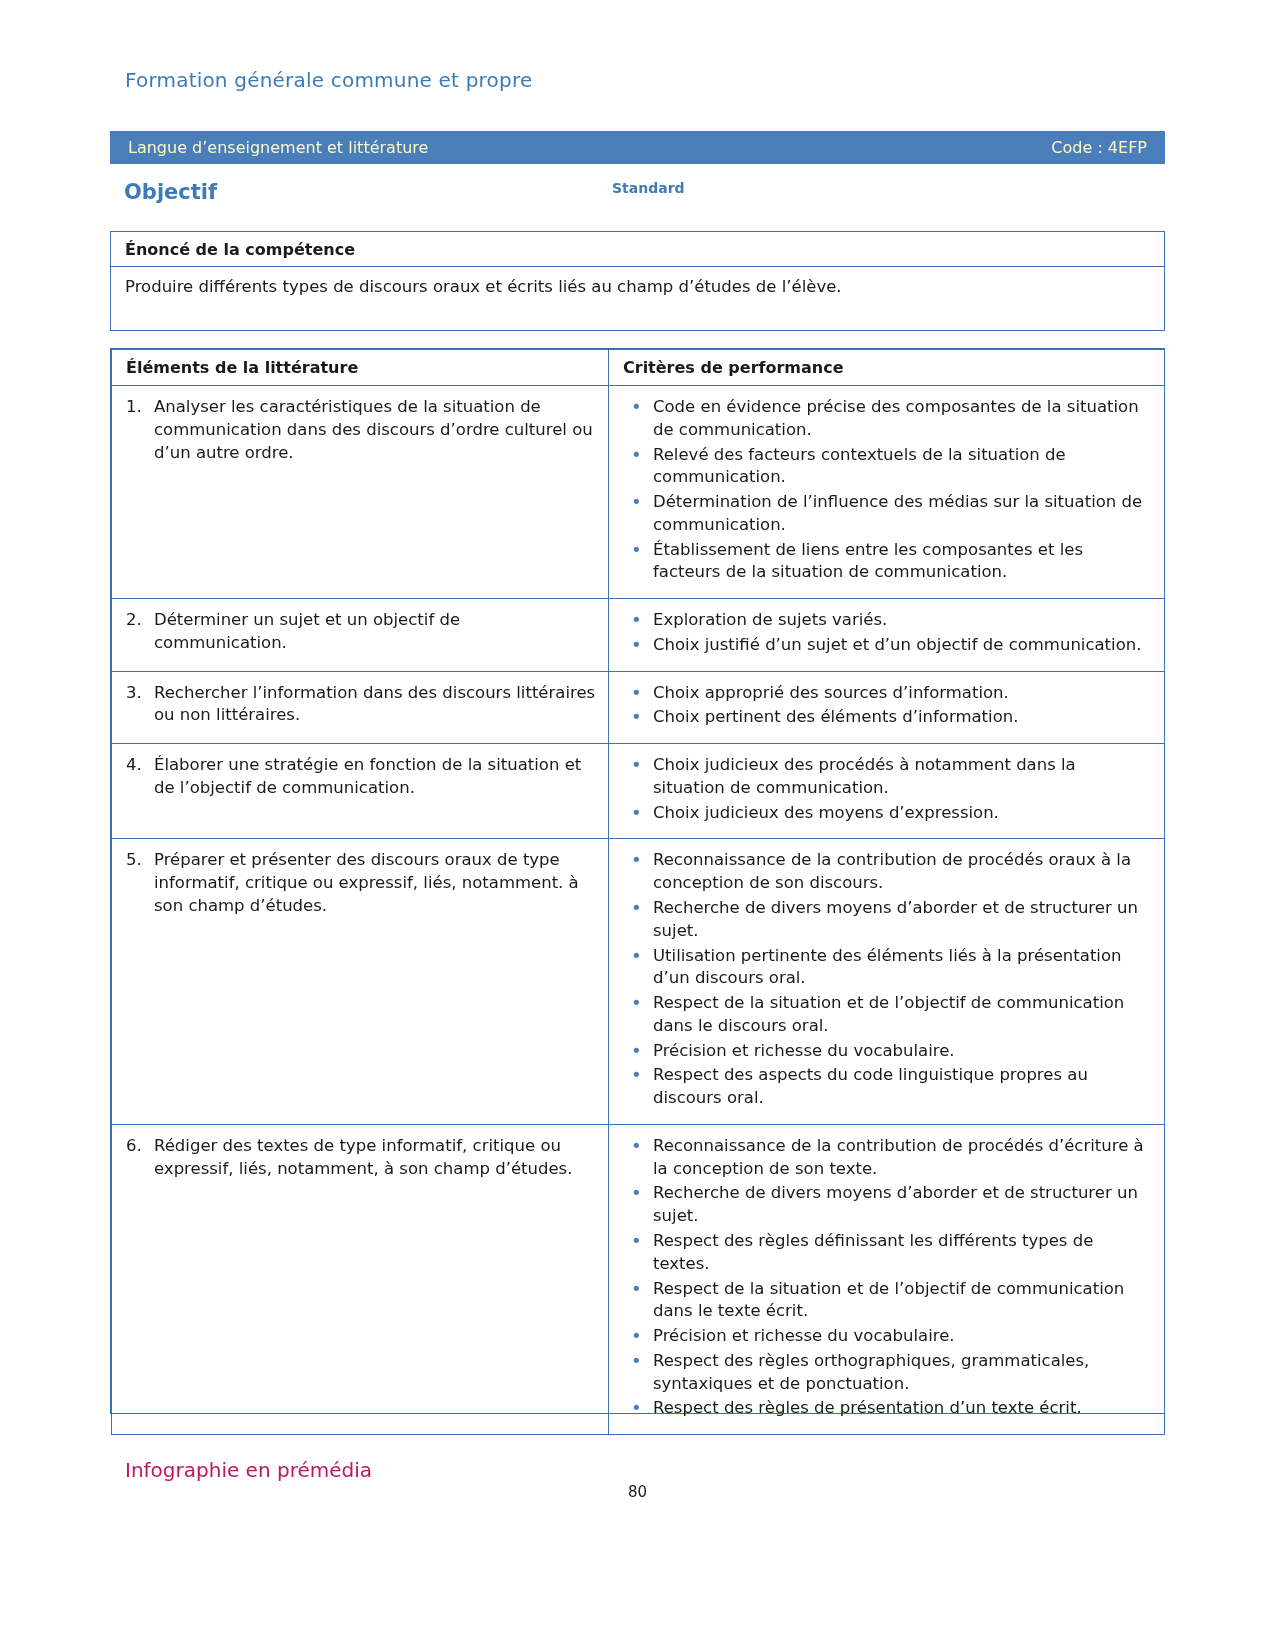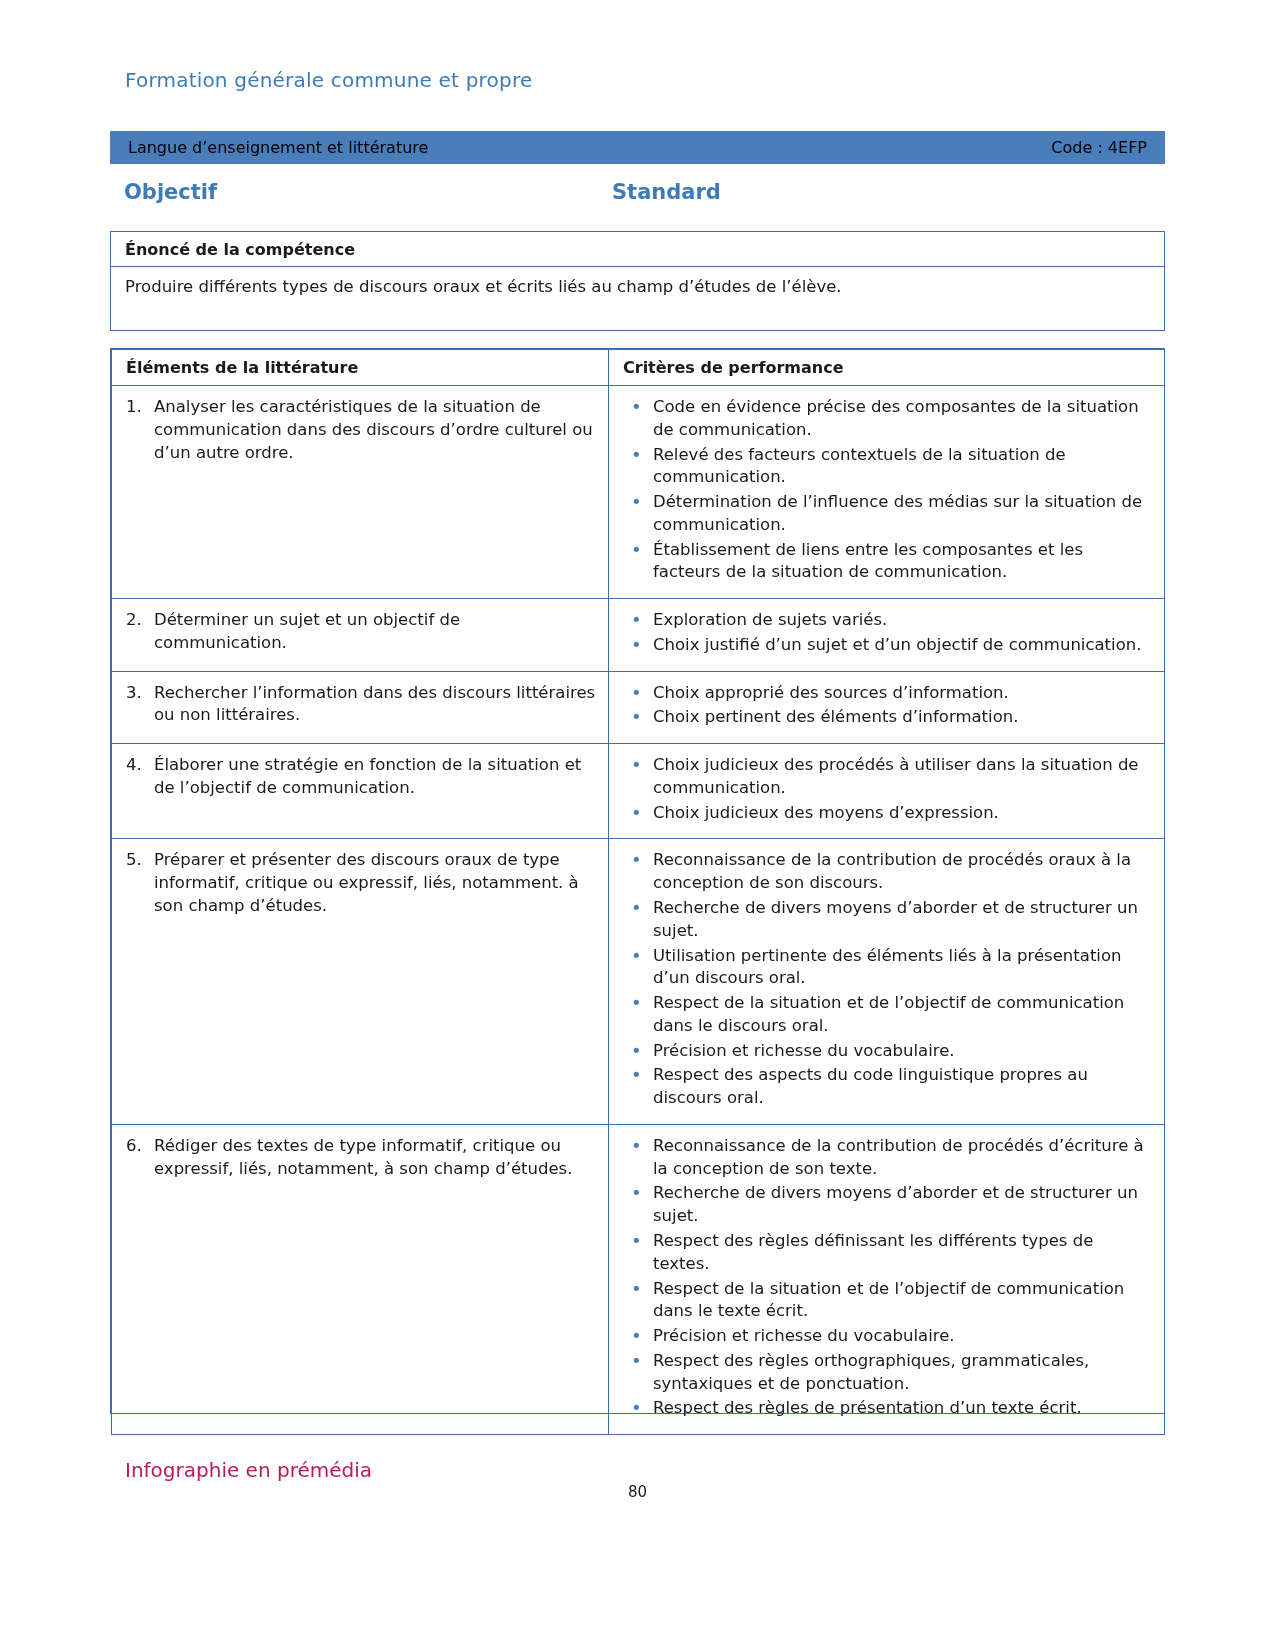--- a/index.html
+++ b/index.html
@@ -31,21 +31,21 @@
     color: #3e7bb6;
     letter-spacing: 0.2px;
   }
   .code-bar {
     position: absolute;
     left: 110px;
     top: 131px;
     width: 1055px;
     height: 33px;
     background: #4a7ebb;
-    color: #000000;
+    color: #fef9c3;
     font-size: 16px;
     box-sizing: border-box;
   }
   .code-bar .left {
     position: absolute;
     left: 18px;
     top: 7px;
   }
   .code-bar .right {
     position: absolute;
@@ -64,21 +64,21 @@
     left: 14px;
     top: 0;
     font-size: 21px;
     font-weight: bold;
     color: #3e7bb6;
   }
   .col-headers .standard {
     position: absolute;
     left: 502px;
     top: 0;
-    font-size: 21px;
+    font-size: 14px;
     font-weight: bold;
     color: #3e7bb6;
   }
 
   .box {
     position: absolute;
     border: 1px solid #3b6fb0;
     box-sizing: border-box;
     background: #ffffff;
   }
@@ -285,21 +285,21 @@
 
         <tr>
           <td class="left-cell">
             <div class="num-item">
               <span class="num">4.</span>
               <span class="txt">Élaborer une stratégie en fonction de la situation et de l’objectif de communication.</span>
             </div>
           </td>
           <td class="right-cell">
             <ul class="crit">
-              <li>Choix judicieux des procédés à utiliser dans la situation de communication.</li>
+              <li>Choix judicieux des procédés à notamment dans la situation de communication.</li>
               <li>Choix judicieux des moyens d’expression.</li>
             </ul>
           </td>
         </tr>
 
         <tr>
           <td class="left-cell">
             <div class="num-item">
               <span class="num">5.</span>
               <span class="txt">Préparer et présenter des discours oraux de type informatif, critique ou expressif, liés, notamment. à son champ d’études.</span>

